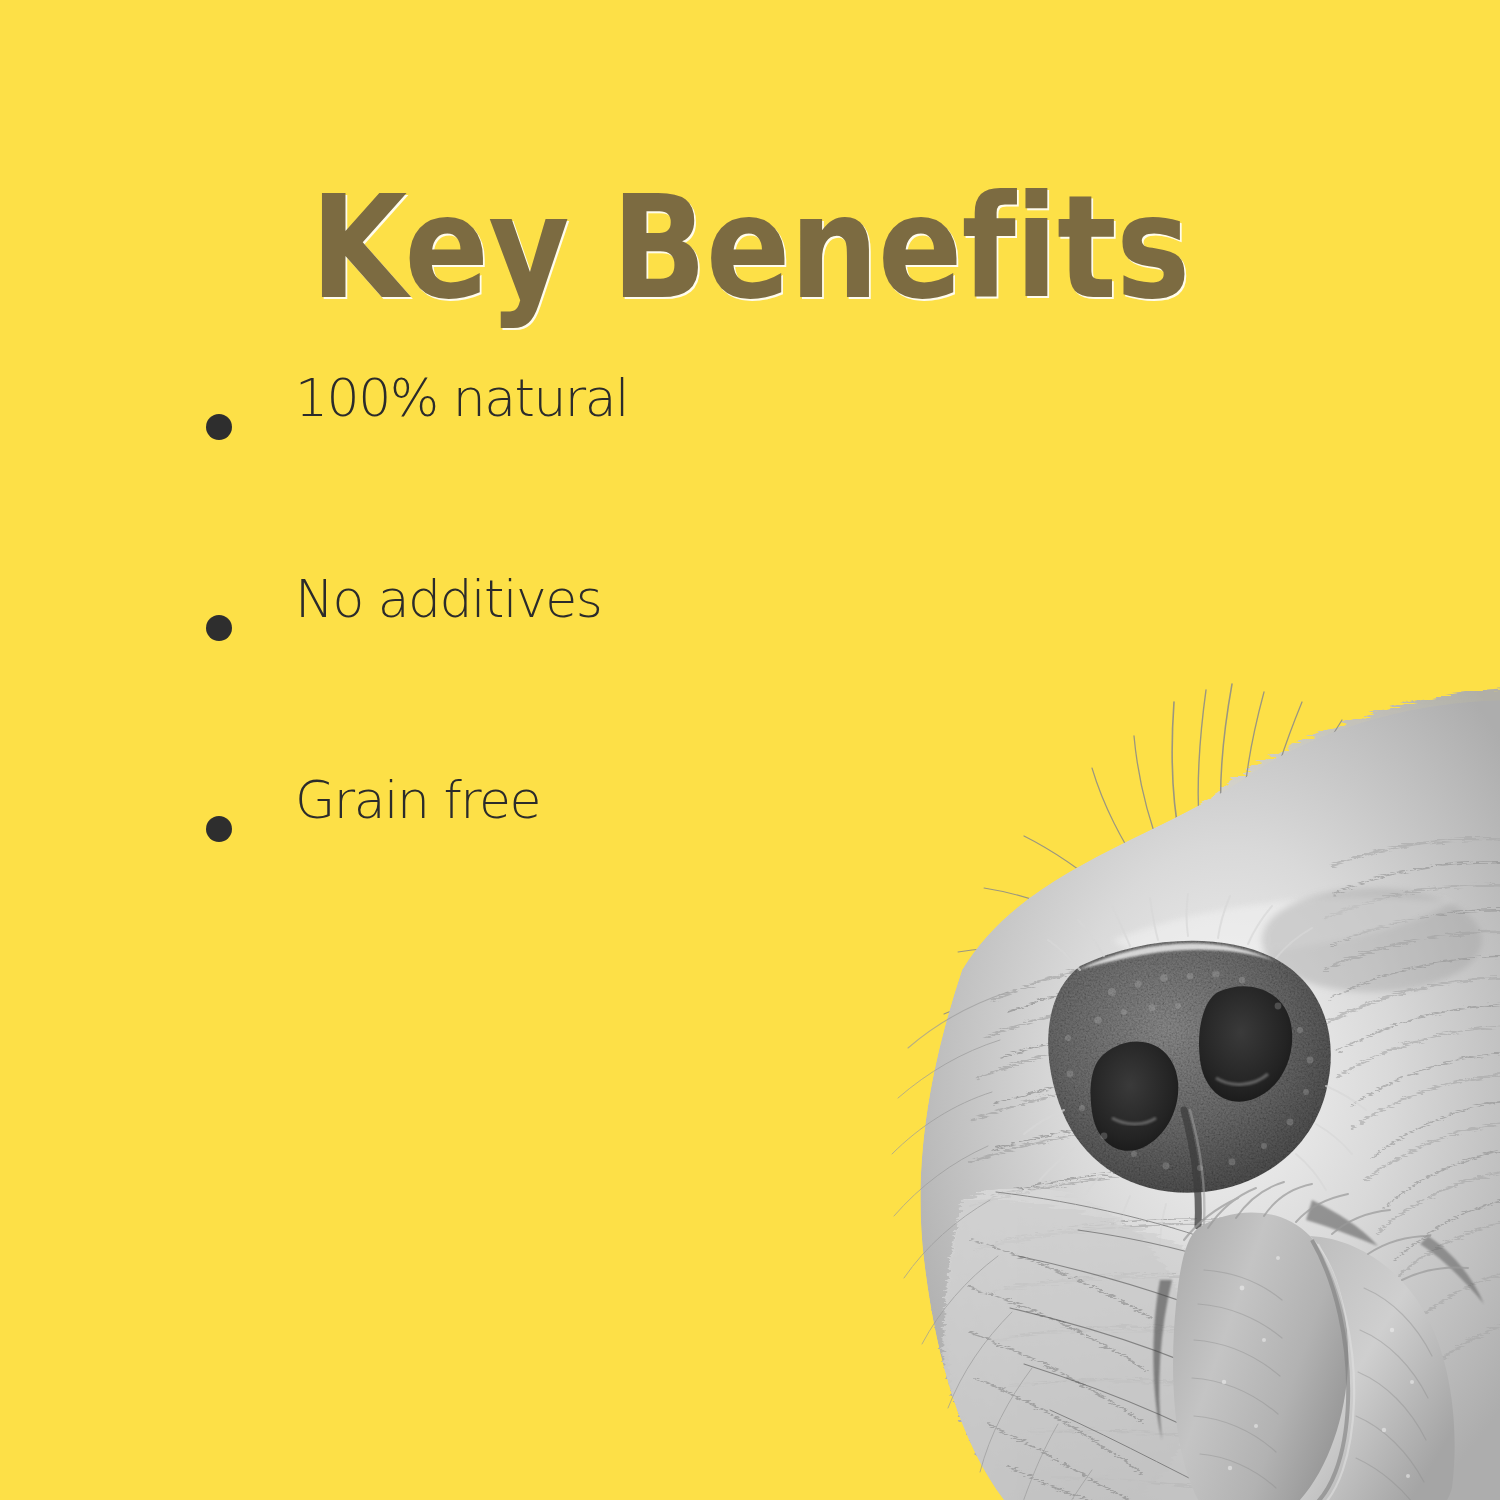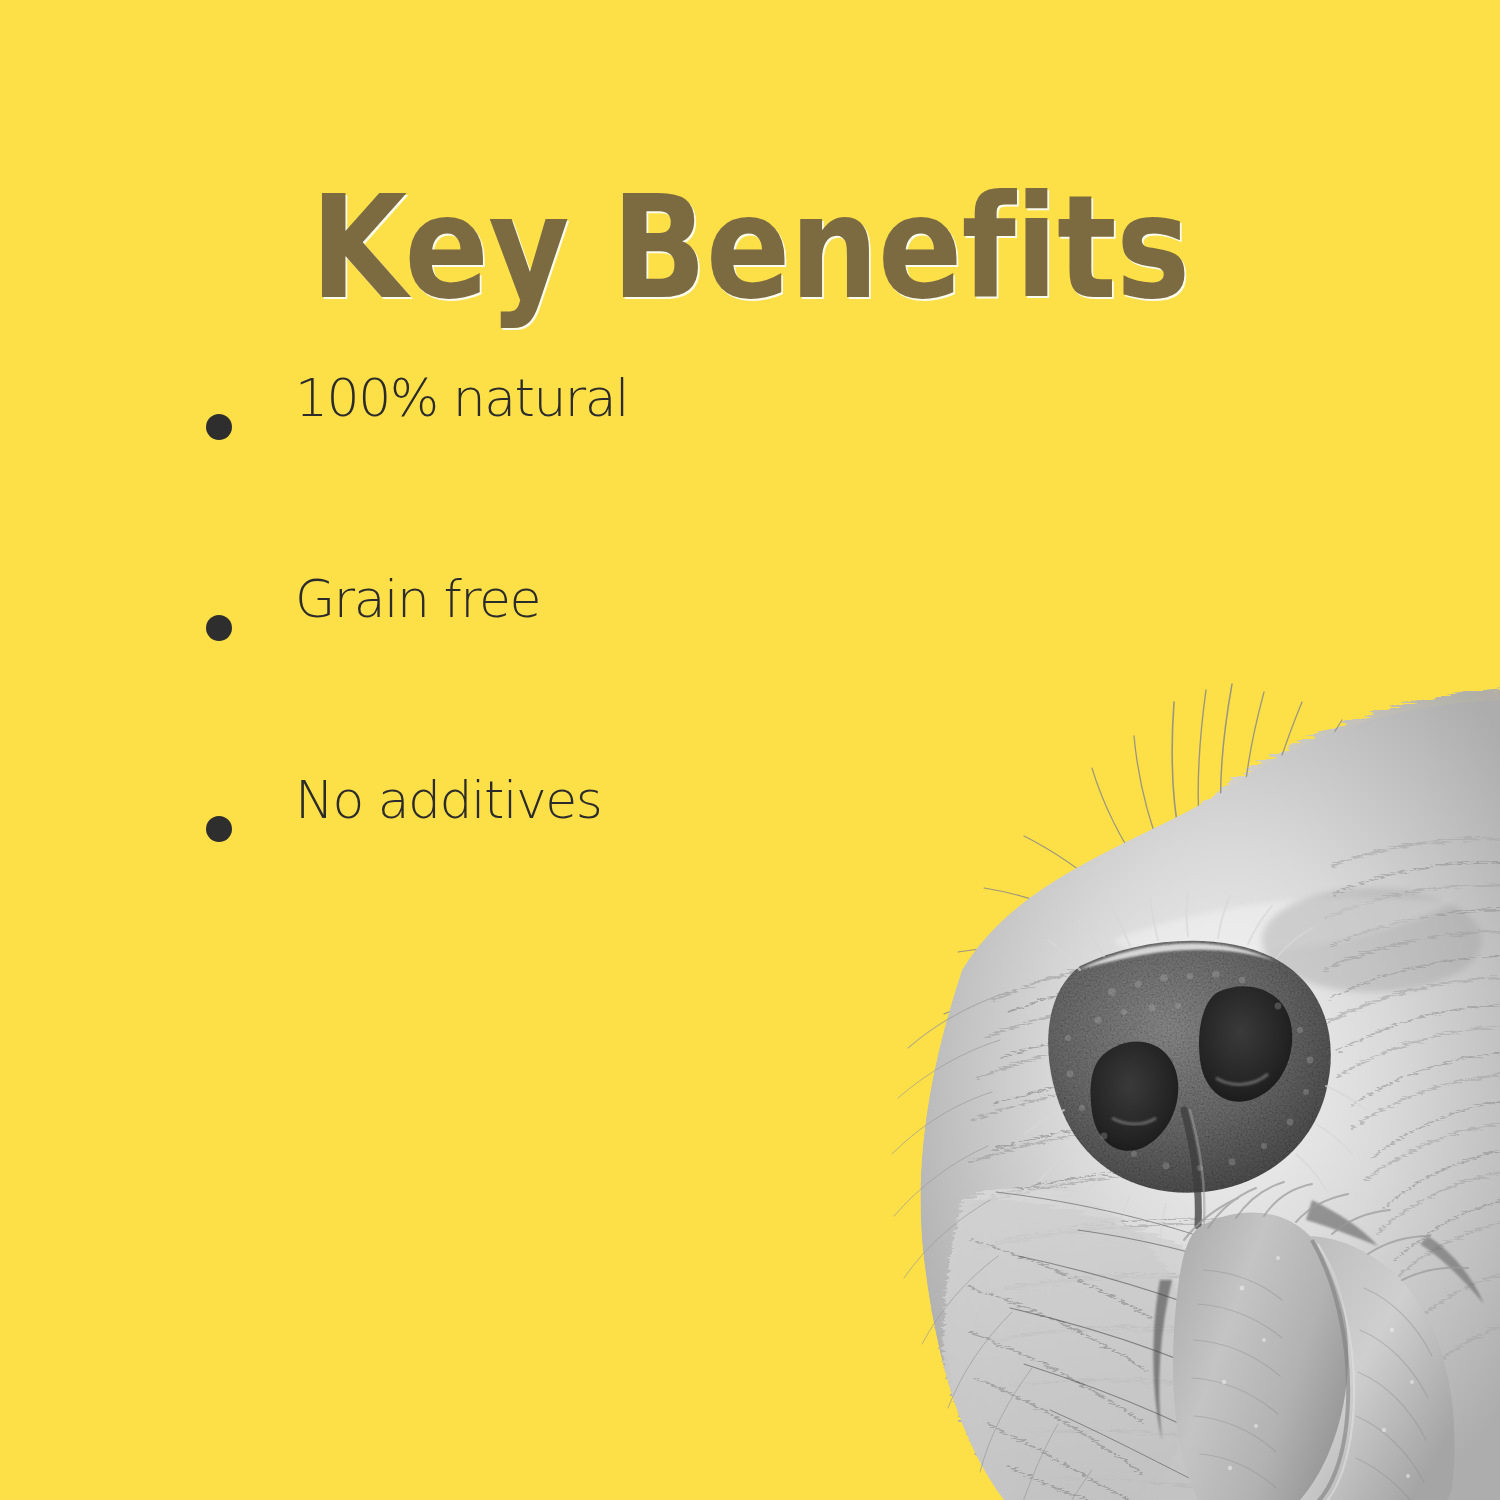--- a/index.html
+++ b/index.html
@@ -96,26 +96,26 @@
 
   <ul id="benefits-list">
 
     <li class="benefit-item">
       <span class="benefit-bullet"></span>
       <span class="benefit-label">100% natural</span>
     </li>
 
     <li class="benefit-item">
       <span class="benefit-bullet"></span>
-      <span class="benefit-label">Grain free</span>
+      <span class="benefit-label">No additives</span>
     </li>
 
     <li class="benefit-item">
       <span class="benefit-bullet"></span>
-      <span class="benefit-label">No additives</span>
+      <span class="benefit-label">Grain free</span>
     </li>
 
   </ul>
 
   <div id="dog-photo">
     <svg width="700" height="870" viewBox="0 0 700 870" xmlns="http://www.w3.org/2000/svg">
       <defs>
 
         <radialGradient id="headGrad" cx="52%" cy="46%" r="62%">
           <stop offset="0%" stop-color="#F3F3F3"></stop>

